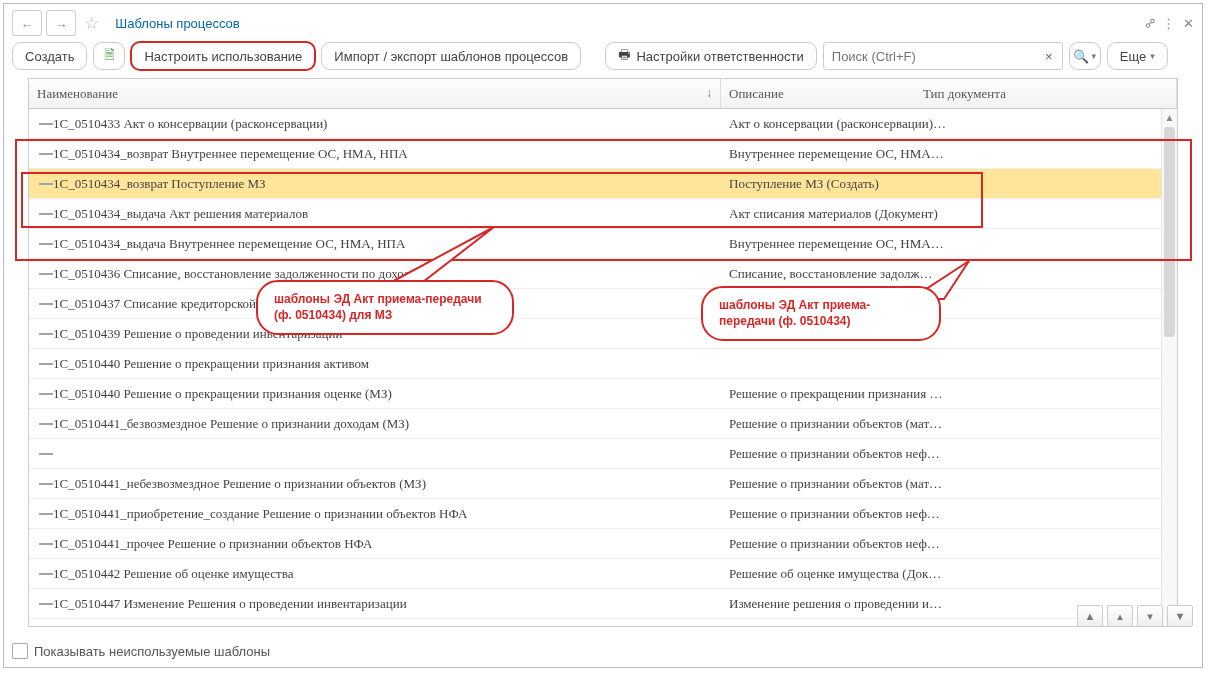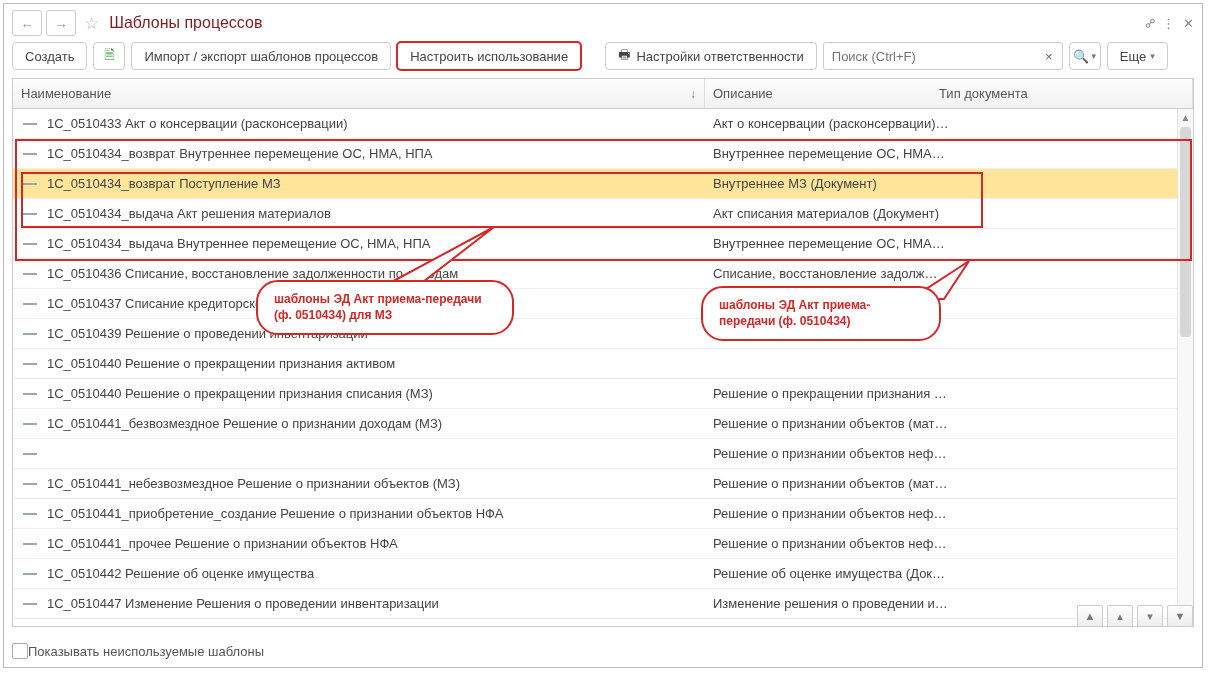--- a/index.html
+++ b/index.html
@@ -37,38 +37,38 @@
     border: 1px solid #ccc;
     background: #fff;
     border-radius: 3px;
     display: flex;
     align-items: center;
     justify-content: center;
     color: #888;
     cursor: pointer;
   }
   .star-icon { color: #bbb; margin: 0 4px; font-size: 17px; cursor: pointer; }
-  .title { font-size: 16px; color: #7f1d1d; margin-left: 2px; }
+  .title { font-size: 13px; color: #0369a1; margin-left: 8px; }
   .titlebar-right {
     margin-left: auto;
     display: flex;
     gap: 6px;
     color: #888;
   }
 
   .toolbar {
     display: flex;
     align-items: center;
     padding: 0 8px 8px 8px;
     gap: 6px;
   }
   .btn {
     height: 28px;
     border: 1px solid #ccc;
-    border-radius: 4px;
+    border-radius: 9px;
     padding: 0 12px;
     display: flex;
     align-items: center;
     background: #fff;
     cursor: pointer;
     font-size: 13px;
     color: #444;
   }
   .btn-icon {
     width: 32px;
@@ -95,22 +95,23 @@
     border: none;
     outline: none;
     flex: 1;
     font-size: 13px;
     color: #888;
     padding: 0 4px;
   }
   .search-clear { color: #666; width: 18px; text-align: center; cursor: pointer; }
 
   .table-region {
-    margin: 0 8px;
+    margin: 0 24px;
     border: 1px solid #ccc;
+    font-family: Liberation Serif, serif;
   }
   .thead {
     display: flex;
     background: linear-gradient(#fdfdfd, #f2f2f2);
     border-bottom: 1px solid #ccc;
     font-size: 13px;
     color: #555;
     height: 30px;
     align-items: center;
   }
@@ -132,21 +133,21 @@
   .scroll-dn { position:absolute; bottom:0; left:0; right:0; }
   .scroll-thumb { position:absolute; top:18px; left:2px; right:2px; height:210px; background:#d7d7d7; border-radius:3px; }
 
   .tr {
     display:flex; align-items:center;
     height:30px; border-bottom:1px solid #eee;
     font-size:13px; color:#444;
     padding-right: 16px;
   }
   .tr.selected { background:#ffe59a; }
-  .td-name { flex:0 0 692px; display:flex; align-items:center; padding-left:10px; gap:10px; overflow:hidden; white-space:nowrap; text-overflow:ellipsis; }
+  .td-name { flex:0 0 692px; display:flex; align-items:center; padding-left:10px; gap:0; overflow:hidden; white-space:nowrap; text-overflow:ellipsis; }
   .td-doc { flex:0 0 262px; padding-left:8px; overflow:hidden; white-space:nowrap; text-overflow:ellipsis; }
   .td-desc { flex:1; }
   .row-icon {
     width:14px; height:2px; background:#9aa6b2; flex-shrink:0;
   }
 
   .red-box {
     position:absolute;
     border:2px solid #d62727;
     background:transparent;
@@ -163,21 +164,21 @@
     font-size:12px;
     font-weight:bold;
     line-height:1.3;
     z-index:11;
     pointer-events:none;
   }
   svg.pointer { position:absolute; z-index:10; pointer-events:none; }
 
   .footer {
     position:absolute; left:8px; right:8px; bottom:8px;
-    display:flex; align-items:center; color:#555;
+    display:flex; align-items:center; gap:6px; color:#555;
   }
   .checkbox {
     width:16px; height:16px; border:1px solid #aaa; border-radius:2px; background:#fff;
   }
 
   .paginate {
     position:absolute; right:9px; bottom:40px; display:flex; gap:4px;
   }
   .pg-btn {
     width:26px; height:22px; border:1px solid #ccc; background:linear-gradient(#fff,#eee);
@@ -206,25 +207,25 @@
     </div>
   </div>
 
   <div class="toolbar">
     <div class="btn">
         <span>Создать</span>
       </div>
     <div class="btn btn-icon">
         <span style="color:#2a8a2a">🗎</span>
       </div>
+    <div class="btn red-outline">
+        <span>Настроить использование</span>
+      </div>
     <div class="btn">
         <span>Импорт / экспорт шаблонов процессов</span>
-      </div>
-    <div class="btn red-outline">
-        <span>Настроить использование</span>
       </div>
     <div style="width:12px"></div>
     <div class="btn">
       <span style="margin-right:6px">🖶</span>
       <span>Настройки ответственности</span>
     </div>
     <div class="search-wrap">
       <input type="text" placeholder="Поиск (Ctrl+F)" style="">
       <span class="search-clear">×</span>
     </div>
@@ -266,21 +267,21 @@
             <span>1С_0510434_возврат Внутреннее перемещение ОС, НМА, НПА</span>
           </div>
           <div class="td-doc">Внутреннее перемещение ОС, НМА…</div>
           <div class="td-desc"></div>
         </div>
         <div class="tr selected">
           <div class="td-name">
             <div class="row-icon"></div>
             <span>1С_0510434_возврат Поступление МЗ</span>
           </div>
-          <div class="td-doc">Внутреннее МЗ (Документ)</div>
+          <div class="td-doc">Поступление МЗ (Создать)</div>
           <div class="td-desc"></div>
         </div>
         <div class="tr">
           <div class="td-name">
             <div class="row-icon"></div>
             <span>1С_0510434_выдача Акт решения материалов</span>
           </div>
           <div class="td-doc">Акт списания материалов (Документ)</div>
           <div class="td-desc"></div>
         </div>
@@ -320,21 +321,21 @@
           <div class="td-name">
             <div class="row-icon"></div>
             <span>1С_0510440 Решение о прекращении признания активом</span>
           </div>
           <div class="td-doc"></div>
           <div class="td-desc"></div>
         </div>
         <div class="tr">
           <div class="td-name">
             <div class="row-icon"></div>
-            <span>1С_0510440 Решение о прекращении признания списания (МЗ)</span>
+            <span>1С_0510440 Решение о прекращении признания оценке (МЗ)</span>
           </div>
           <div class="td-doc">Решение о прекращении признания …</div>
           <div class="td-desc"></div>
         </div>
         <div class="tr">
           <div class="td-name">
             <div class="row-icon"></div>
             <span>1С_0510441_безвозмездное Решение о признании доходам (МЗ)</span>
           </div>
           <div class="td-doc">Решение о признании объектов (мат…</div>

